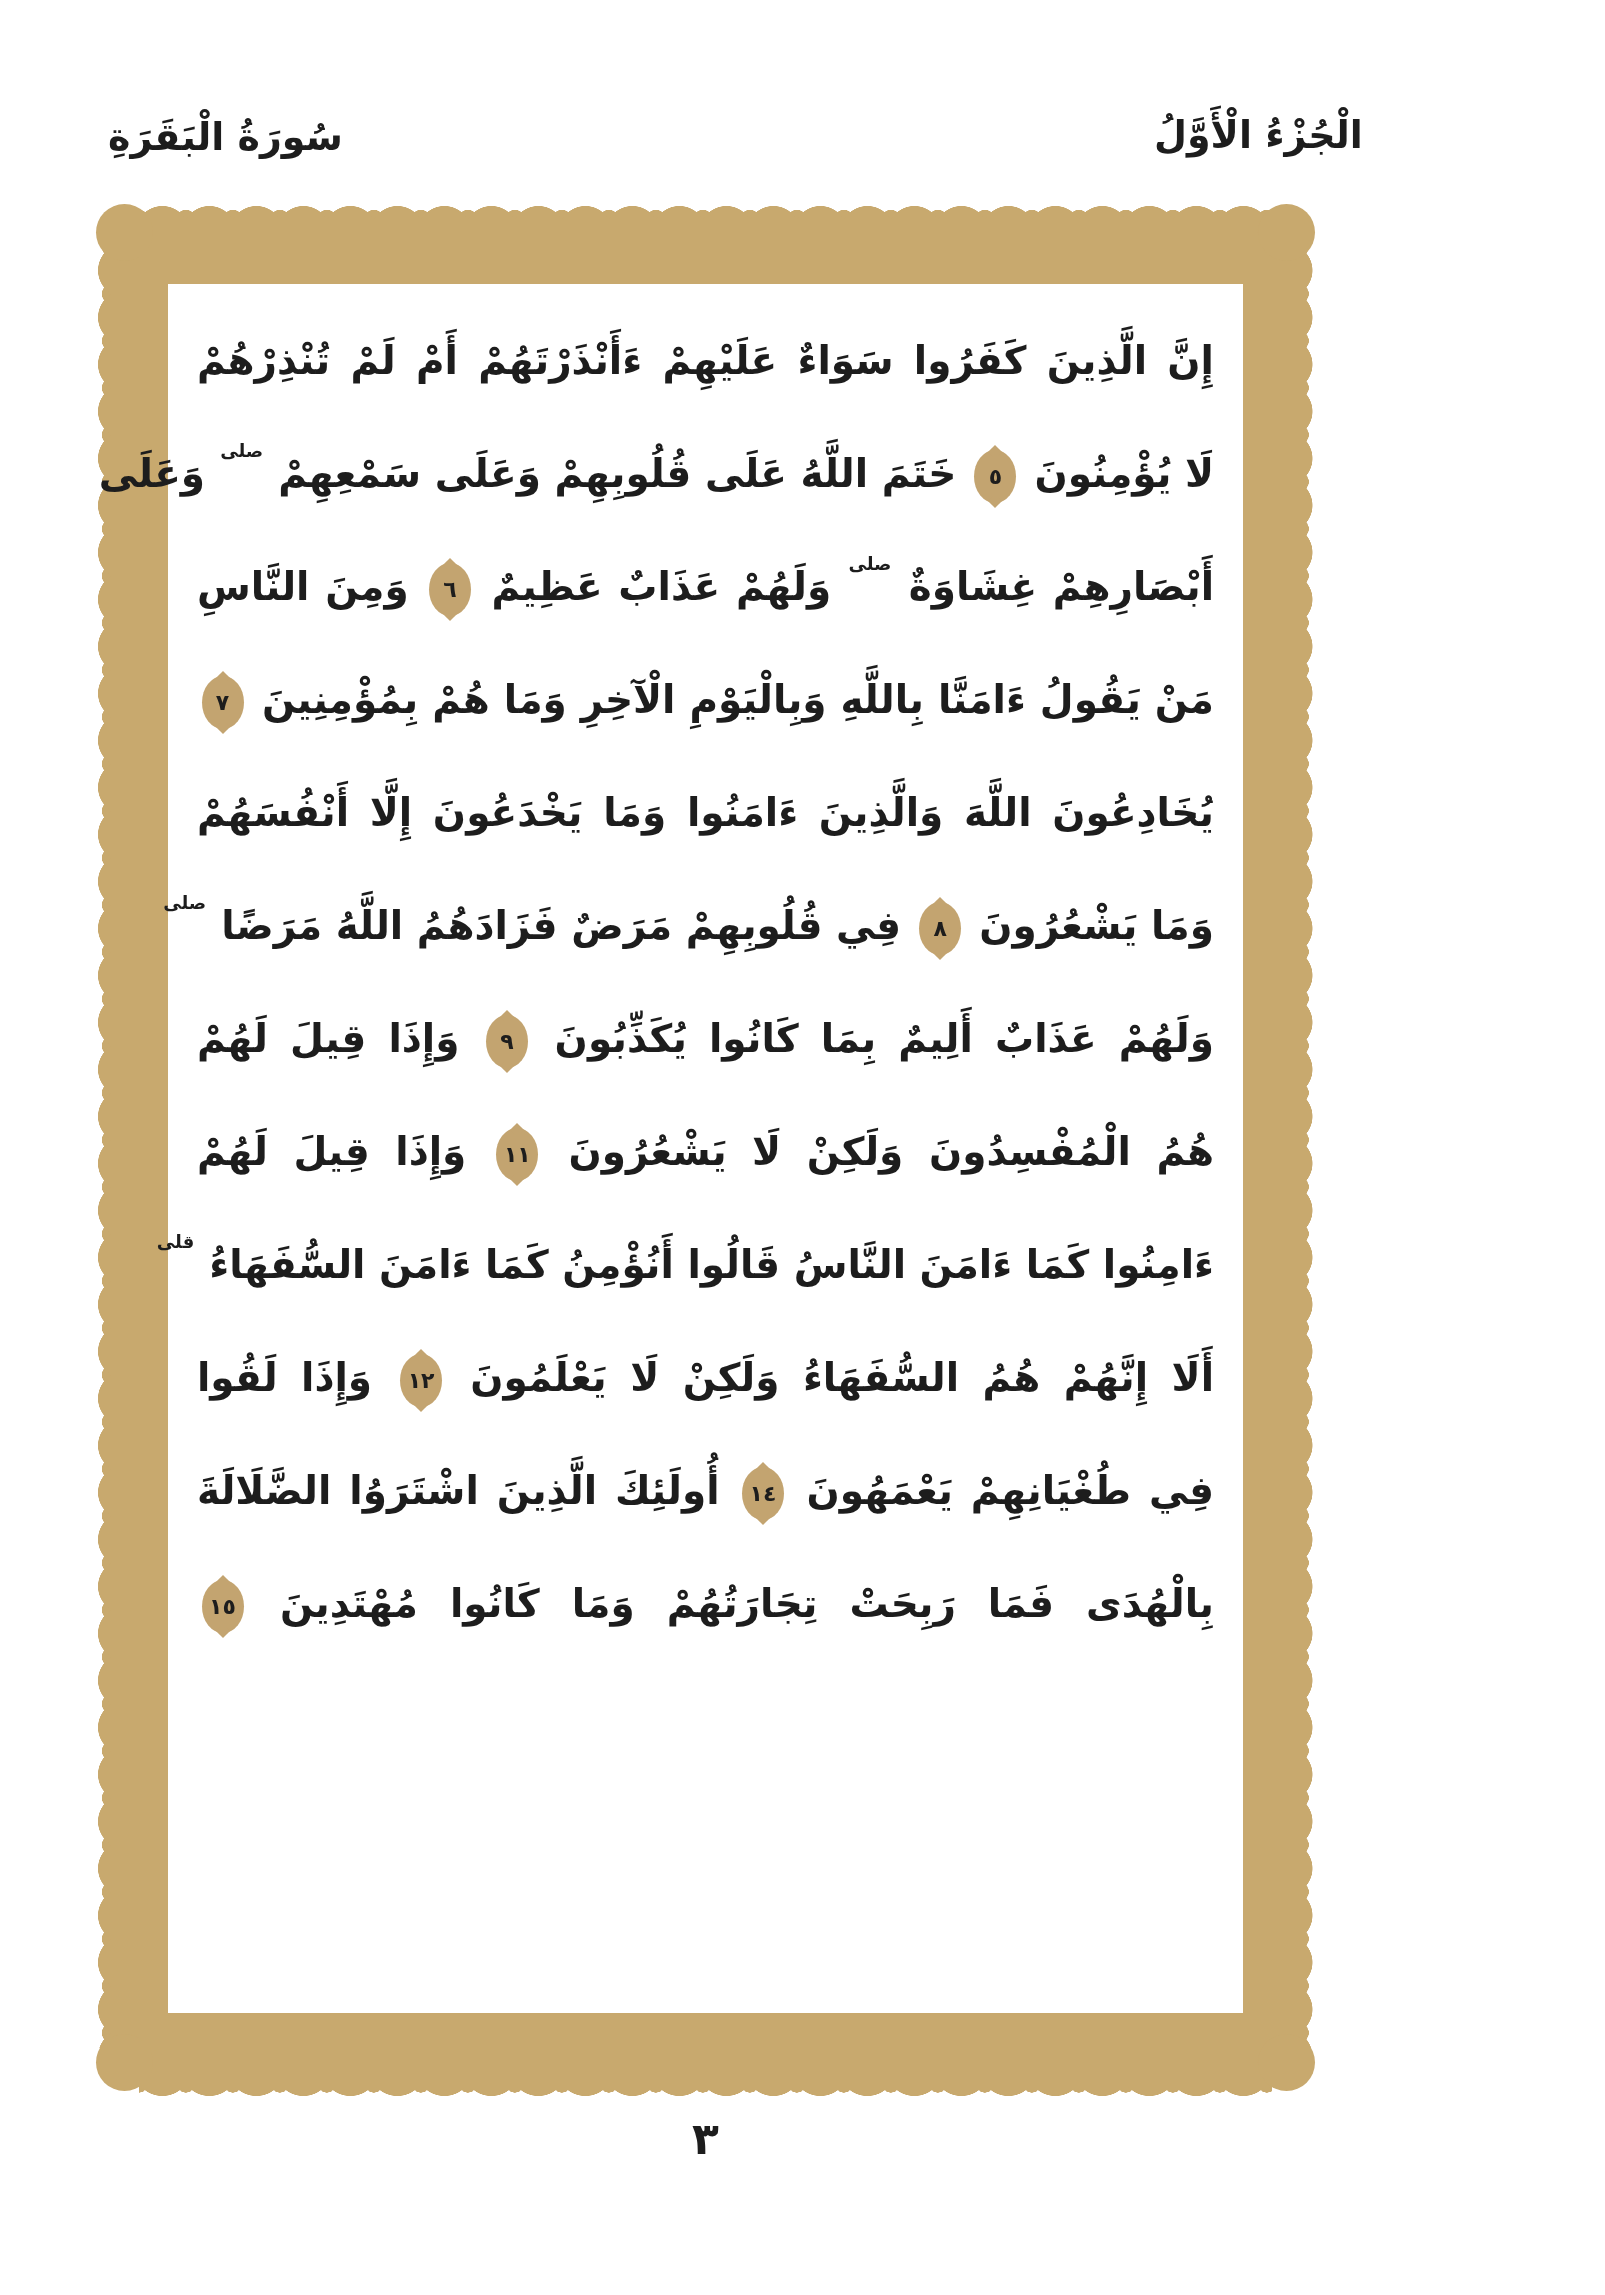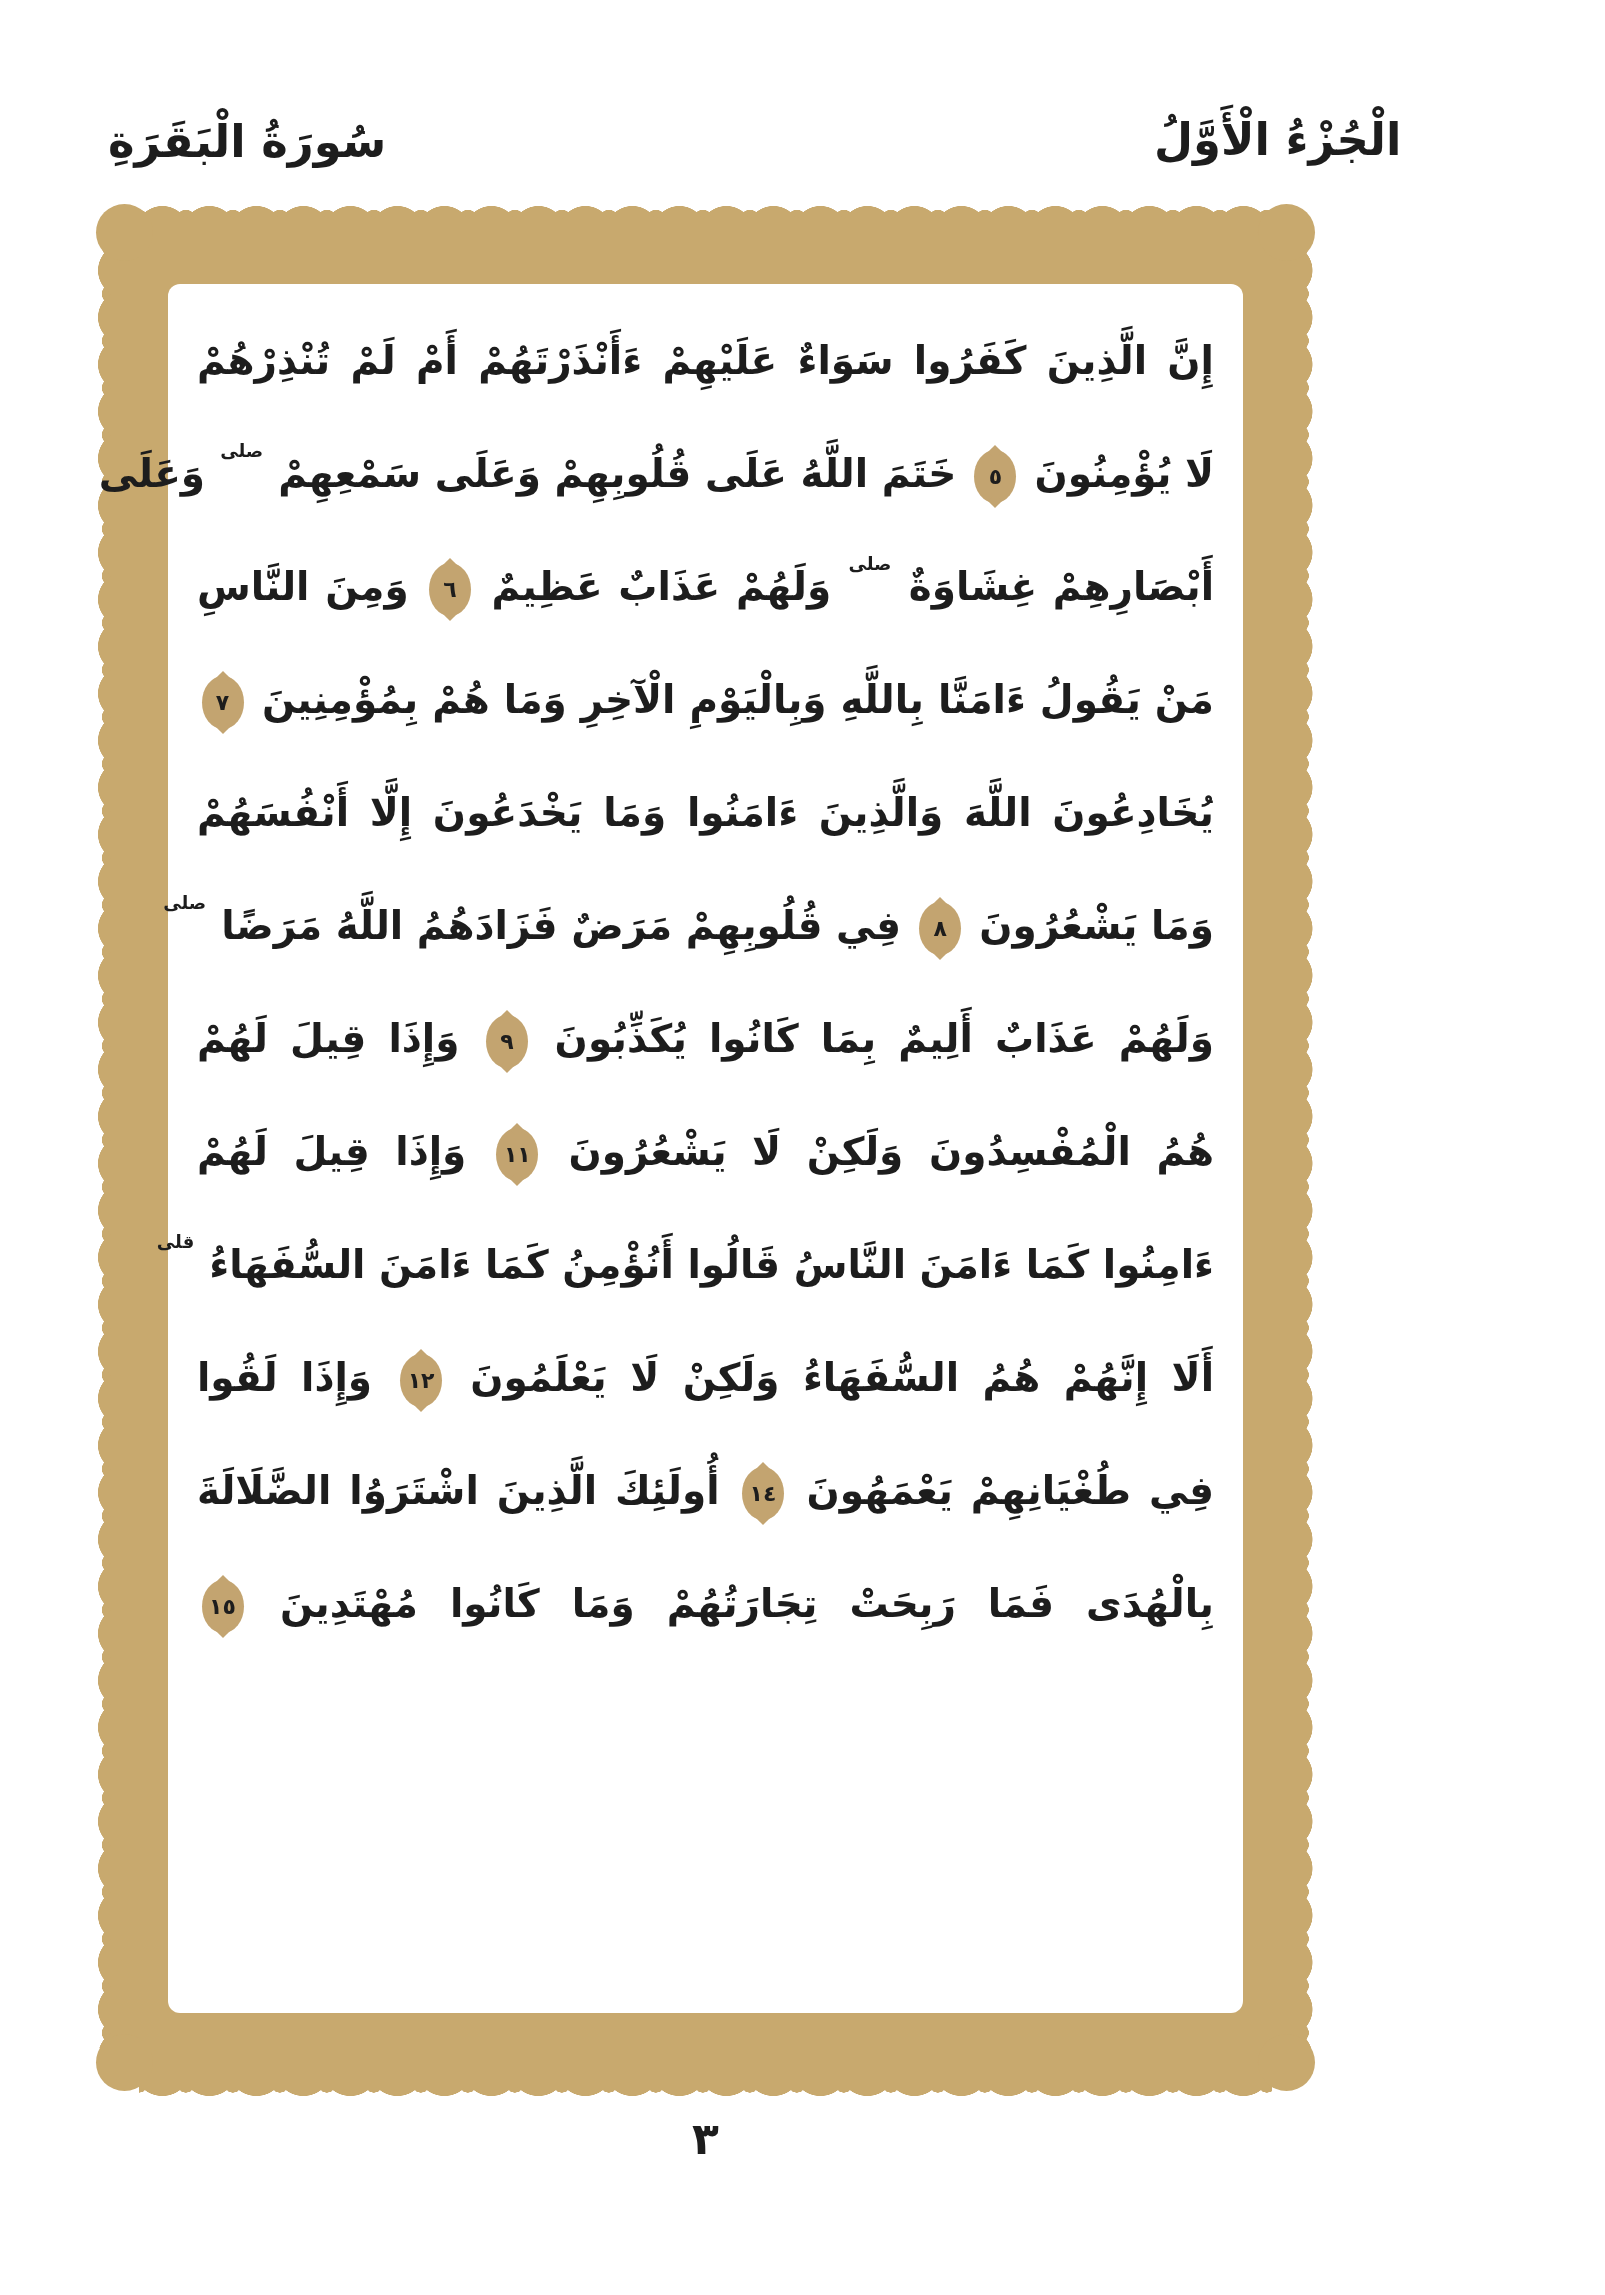--- a/index.html
+++ b/index.html
@@ -8,35 +8,34 @@
     --rosette:#C3A470;
     --ink:#1D1D1D;
   }
   *{margin:0;padding:0;box-sizing:border-box;}
   body{background:#ffffff;font-family:"DejaVu Sans",sans-serif;}
   #page{
     position:relative;width:1605px;height:2295px;
     background:var(--paper);overflow:hidden;color:var(--ink);
   }
   .hdr{
-    position:absolute;direction:rtl;font-size:45px;font-weight:bold;
+    position:absolute;direction:rtl;font-size:38px;font-weight:bold;
     color:var(--ink);white-space:nowrap;
   }
   .hdr-left{left:108px;top:115px;}
   .hdr-right{left:1122px;top:113px;margin-left:32px;}
 
   
   .frame{
     position:absolute;left:119px;top:227px;width:1173px;height:1841px;
     background:var(--gold);
   }
   .inner{
     position:absolute;left:49px;top:57px;right:49px;bottom:55px;
     background:var(--paper);
-    border-radius:12px;
   }
   .edge{position:absolute;}
   .edge-top{
     left:19.6px;right:19.6px;top:-27px;height:29px;
     background-image:
       radial-gradient(circle 27px at 23.4px 33px, var(--gold) 99%, transparent 101%),
       radial-gradient(circle 9.8px at 23.4px 19.6px, var(--gold) 99%, transparent 101%);
     background-size:47px 29px,47px 29px;
     background-position:0 0,23.4px 0;
     background-repeat:repeat-x;

